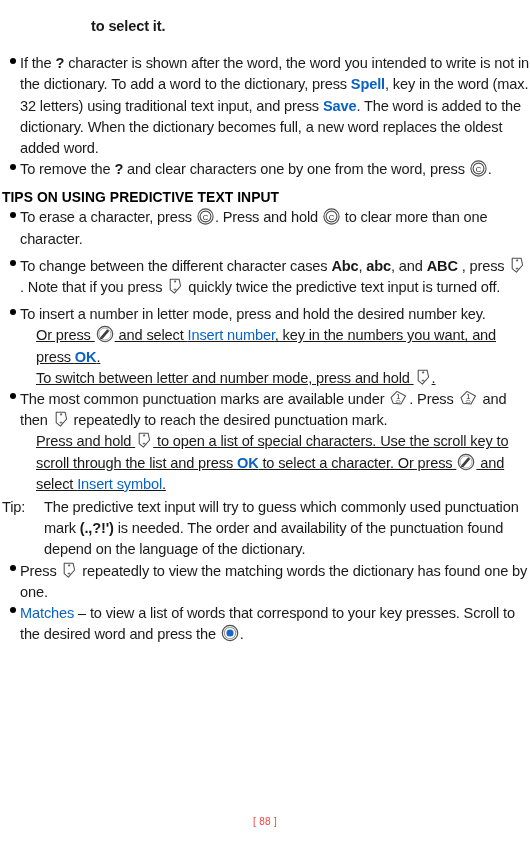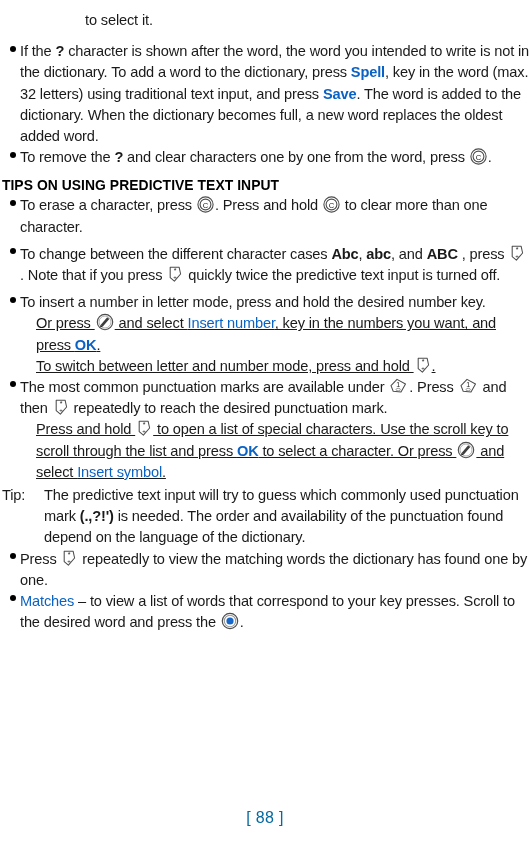--- a/index.html
+++ b/index.html
@@ -52,21 +52,22 @@
   
   .cont {
     padding-left: 36px;
     margin: 0;
     text-decoration: underline;
   }
 
   
   .cont-deep {
     padding-left: 75px;
-    margin: 10px;
+    margin: 16px;
+    font-weight: bold;
   }
 
   
   .tip {
     padding-left: 44px;
     margin: 0;
     position: relative;
   }
   .tip > .tip-label {
     position: absolute;
@@ -104,22 +105,22 @@
   }
   .key svg { display: block; }
 
   
   .footer {
     position: absolute;
     left: 0;
     right: 0;
     bottom: 14px;
     text-align: center;
-    font-size: 16px;
-    color: #0369a1;
+    font-size: 10px;
+    color: #ef4444;
     letter-spacing: 0.3px;
   }
 
   
   .flow {
     position: absolute;
     left: 0;
     top: 0;
     width: 530px;
   }

